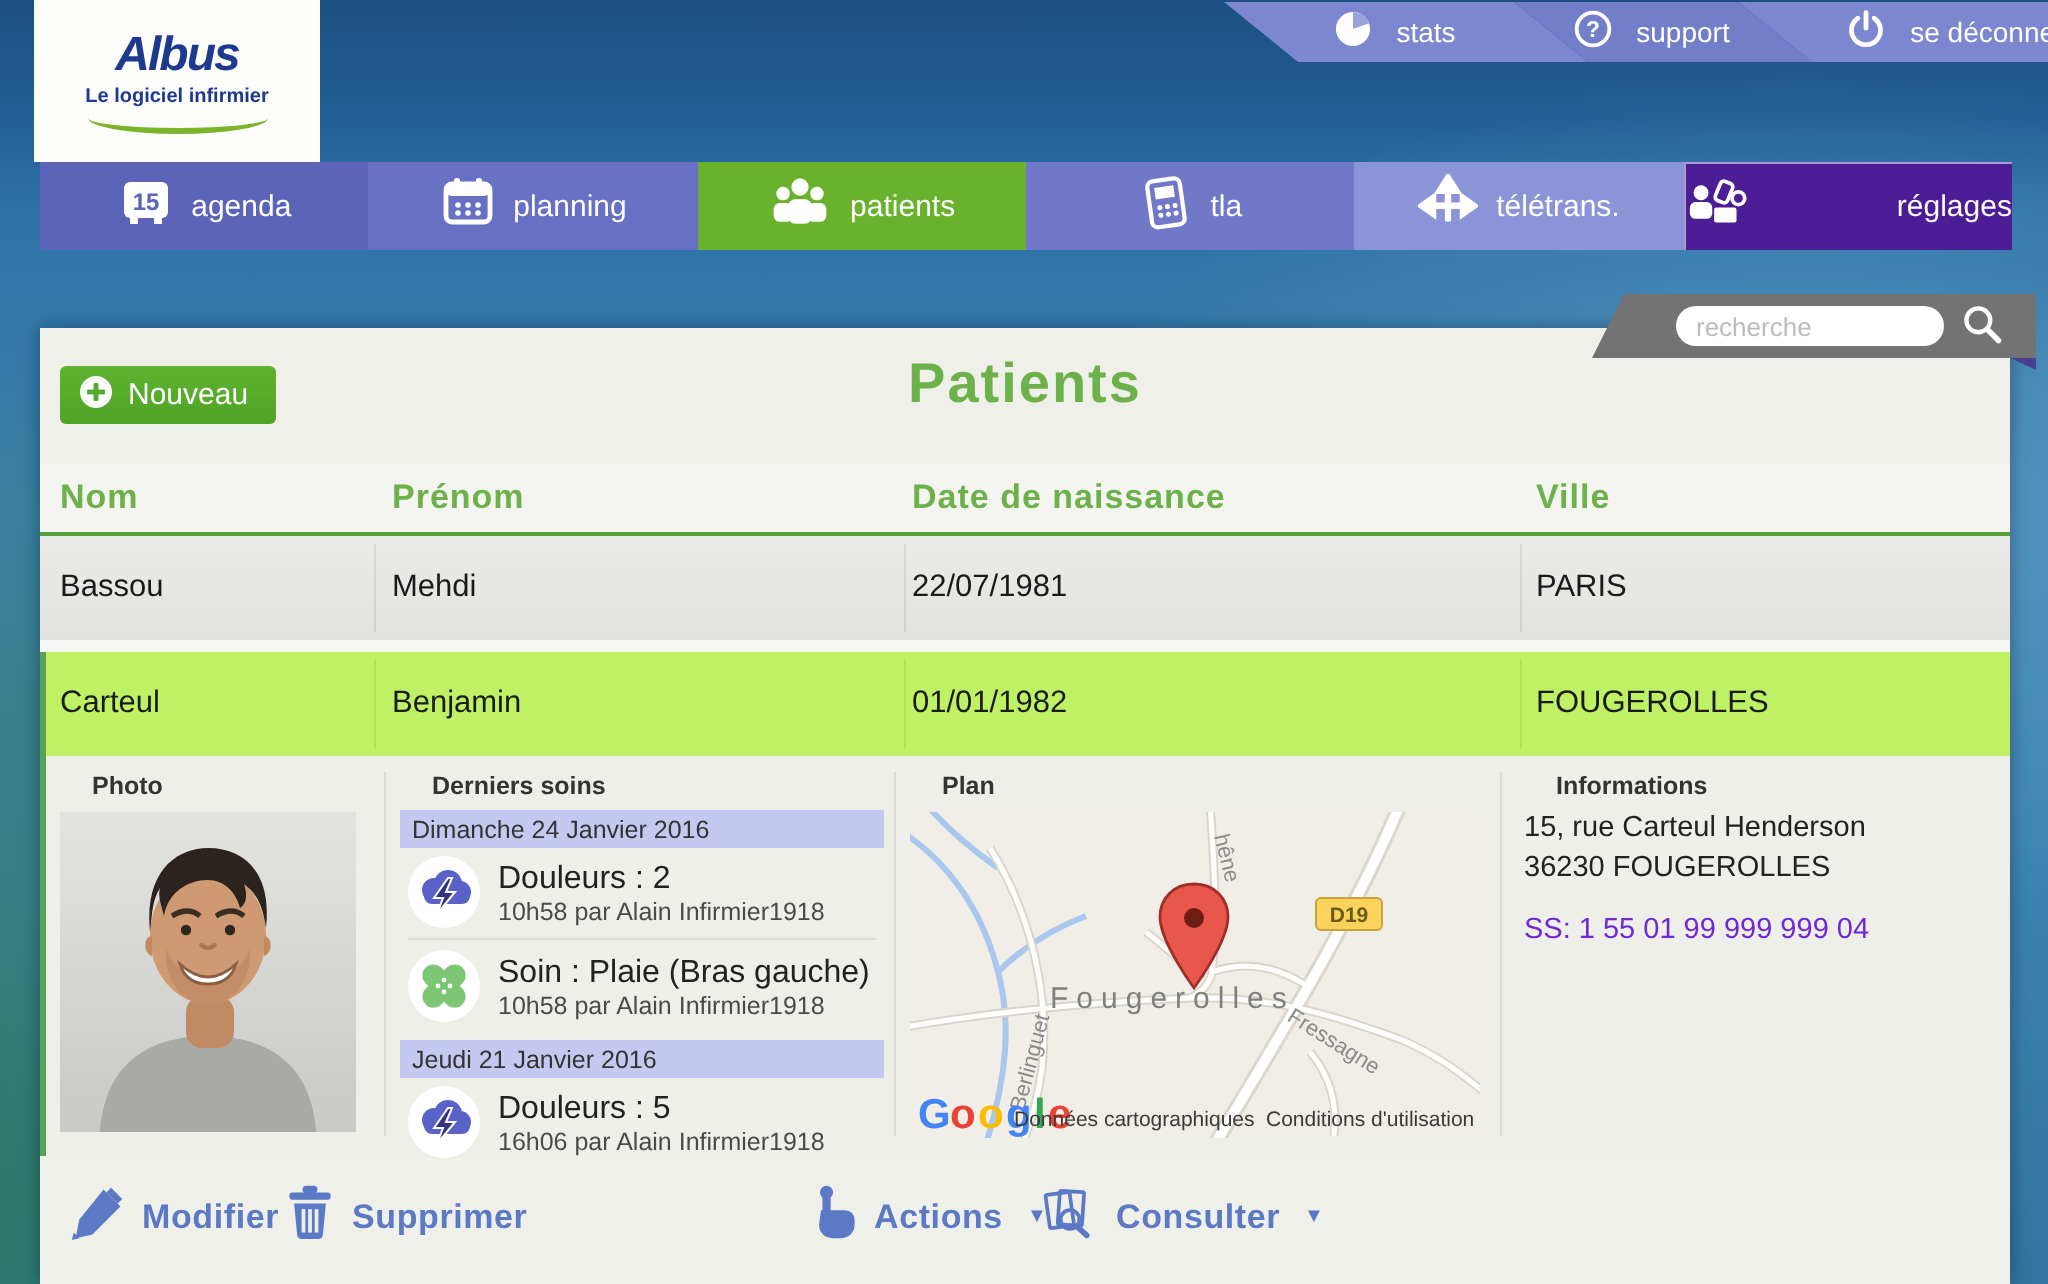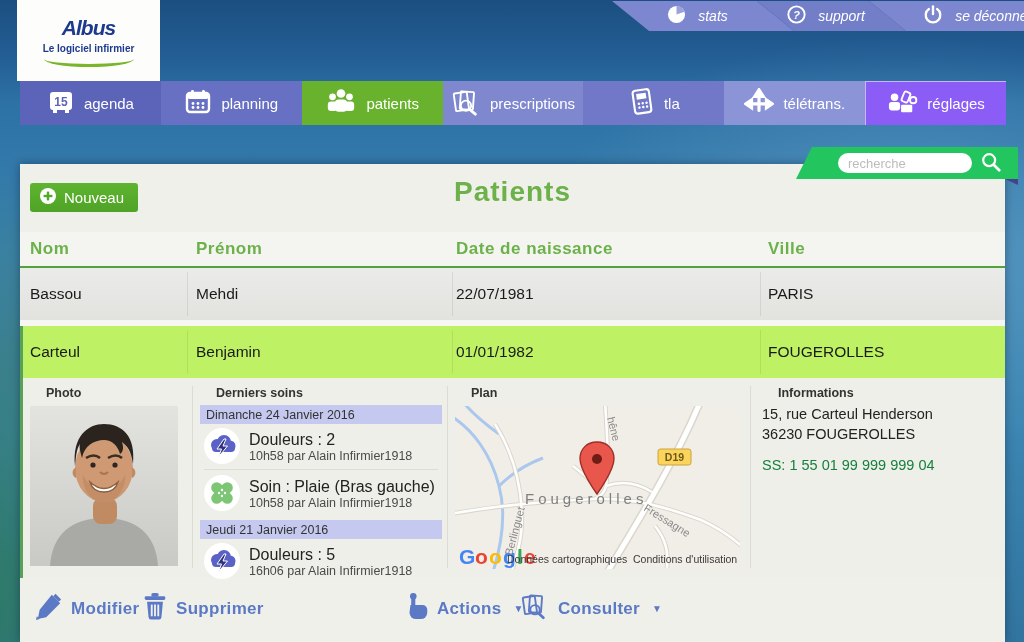--- a/index.html
+++ b/index.html
@@ -11,46 +11,46 @@
     background:
       radial-gradient(ellipse 330px 420px at -4% 92%, rgba(44,122,78,.85), rgba(44,122,78,0) 62%),
       radial-gradient(ellipse 420px 300px at 2% 55%, rgba(58,124,112,.55), rgba(58,124,112,0) 60%),
       radial-gradient(ellipse 560px 320px at 88% 38%, rgba(140,190,225,.38), rgba(140,190,225,0) 65%),
       linear-gradient(180deg, #1c4f81 0%, #235e94 9%, #2d72a5 16%, #3a82b0 40%, #3c85b2 66%, #31749f 100%);
   }
 
   
   .logo-box { position:absolute; left:17px; top:0; width:143px; height:81px; background:#fdfdfb;
     display:flex; flex-direction:column; align-items:center; justify-content:center; z-index:4; }
-  .logo-word { font-size:21px; font-weight:bold; font-style:italic; color:#1e3a8e; letter-spacing:-1px; line-height:28px;}
+  .logo-word { font-size:24px; font-weight:bold; font-style:italic; color:#1e3a8e; letter-spacing:-1px; line-height:28px;}
   .logo-tag { font-size:10px; font-weight:bold; color:#1e3a8e; margin-top:1px; }
   .logo-swoosh { width:90px; height:10px; margin-top:3px; border-bottom:3px solid #7ab52b; border-radius:0 0 100% 100%/0 0 16px 16px; }
 
   
   .topbtns { position:absolute; left:600px; right:0; top:1px; height:30px; overflow:hidden; z-index:5; }
   .tb { position:absolute; top:0; height:30px; }
   .tb::before { content:""; position:absolute; inset:0; transform:skewX(51deg); transform-origin:top left; }
   .tb .tb-in { position:relative; height:30px; display:flex; align-items:center; justify-content:center; gap:12px;
-    color:#fff; font-size:14px; padding-left:26px;font-style:italic; }
+    color:#fff; font-size:14px; padding-left:26px; }
   .tb1 { left:12px; width:145px; } .tb1::before { background:#7d87cf; }
   .tb2 { left:157px; width:112px; } .tb2::before { background:#737ec9; }
   .tb3 { left:269px; width:210px; } .tb3::before { background:#7d87cf; }
 
   
   .tabs { position:absolute; left:20px; top:81px; width:986px; height:44px; display:flex; z-index:3;border-radius:16px; }
   .tab { flex:1 1 0; display:flex; align-items:center; justify-content:center; gap:9px;
     color:#fff; font-size:15px; cursor:pointer; }
   .tab svg { flex:0 0 auto; }
   .t-agenda { background:#5b64b9; } .t-planning { background:#6770c2; }
   .t-patients { background:#68b22e; } .t-prescriptions { background:#7f88cf; }
   .t-tla { background:#7078c7; } .t-teletrans { background:#8c94d8; }
-  .t-reglages { background:#8b5cf6; box-shadow: inset 1px 1px 0 rgba(255,255,255,.55); }
-
-  
-  .search-banner { position:absolute; left:796px; top:147px; width:222px; height:32px; background:#22c55e;
+  .t-reglages { background:#4c1d95; box-shadow: inset 1px 1px 0 rgba(255,255,255,.55); justify-content: space-between; }
+
+  
+  .search-banner { position:absolute; left:796px; top:147px; width:222px; height:32px; background:#737373;
     clip-path:polygon(16px 0, 100% 0, 100% 100%, 0 100%);
     display:flex; align-items:center; z-index:6; }
   .search-input { margin-left:42px; width:134px; height:20px; border:none; border-radius:10px; background:#fff;
     font-size:13px; color:#555; padding:0 10px; outline:none; }
   .search-input::placeholder { color:#bcbcbc; }
   .search-btn { margin-left:8px; background:none; border:none; cursor:pointer; padding:0; display:flex; }
   .search-fold { position:absolute; left:1005px; top:179px; width:13px; height:6px; background:#46408e;
     clip-path:polygon(0 0, 100% 0, 100% 100%); z-index:6; }
 
   
@@ -95,21 +95,21 @@
     display:flex; align-items:center; padding-left:6px; }
   .soin-entry { display:flex; gap:9px; padding:4px 0 4px 4px; align-items:center; }
   .soin-ico { width:36px; height:36px; flex:0 0 auto; }
   .soin-title { font-size:16px; color:#222; line-height:19px; }
   .soin-sub { font-size:12.5px; color:#4a4a4a; }
   .soin-sep { height:1px; background:#ddddd6; margin:1px 4px 1px 4px; }
 
   .map-frame { margin-top:6px; width:285px; height:163px; }
 
   .info-line { font-size:14.5px; color:#222; line-height:19px; margin-top:1px; }
-  .info-ss { font-size:14.5px; color:#15803d; margin-top:13px; }
+  .info-ss { font-size:14.5px; color:#6d28d9; margin-top:13px; }
 
   
   .actionbar { position:absolute; left:0; top:414px; width:100%; height:64px; }
   .act { position:absolute; top:14px; display:flex; align-items:center; gap:8px; background:none; border:none;
     color:#5b79c5; font-size:17px; cursor:pointer; font-weight:bold; letter-spacing:.3px; }
   .a0{left:15px;} .a1{left:122px;} .a2{left:268px;} .a3{left:385px;} .a4{left:500px;}
   .caret { font-size:10px; color:#5b79c5; margin-left:4px; }
 </style>
 </head>
 <body>
@@ -196,33 +196,20 @@
             <circle cx="8" cy="9" r="3.6"></circle>
             <rect x="3" y="14" width="10" height="10" rx="3.4"></rect>
             <circle cx="26" cy="9" r="3.6"></circle>
             <rect x="21" y="14" width="10" height="10" rx="3.4"></rect>
             <circle cx="17" cy="5.5" r="4.6"></circle>
             <rect x="10.5" y="12" width="13" height="13" rx="4"></rect>
           </g>
         </svg>
     </span>
     <span>patients</span>
-  </div>
-  <div class="tab t-prescriptions">
-    <span>
-      <svg width="30" height="30" viewBox="0 0 32 32">
-          <g fill="none" stroke="#fff" stroke-width="2">
-            <rect x="4" y="6" width="14" height="19" rx="1" transform="rotate(-8 11 15)"></rect>
-            <rect x="10" y="5" width="14" height="19" rx="1" transform="rotate(4 17 14)"></rect>
-            <circle cx="16" cy="20" r="5.5"></circle>
-            <line x1="20.5" y1="24.5" x2="26" y2="29" stroke-width="3" stroke-linecap="round"></line>
-          </g>
-        </svg>
-    </span>
-    <span>prescriptions</span>
   </div>
   <div class="tab t-tla">
     <span>
       <svg width="27" height="29" viewBox="0 0 28 30">
           <g transform="rotate(-8 14 15)">
             <rect x="6" y="3" width="17" height="24" rx="3" fill="none" stroke="#fff" stroke-width="2.2"></rect>
             <rect x="9.5" y="6.5" width="10" height="6" fill="#fff"></rect>
             <g fill="#fff">
               <circle cx="11" cy="17" r="1.3"></circle>
               <circle cx="15" cy="17" r="1.3"></circle>

